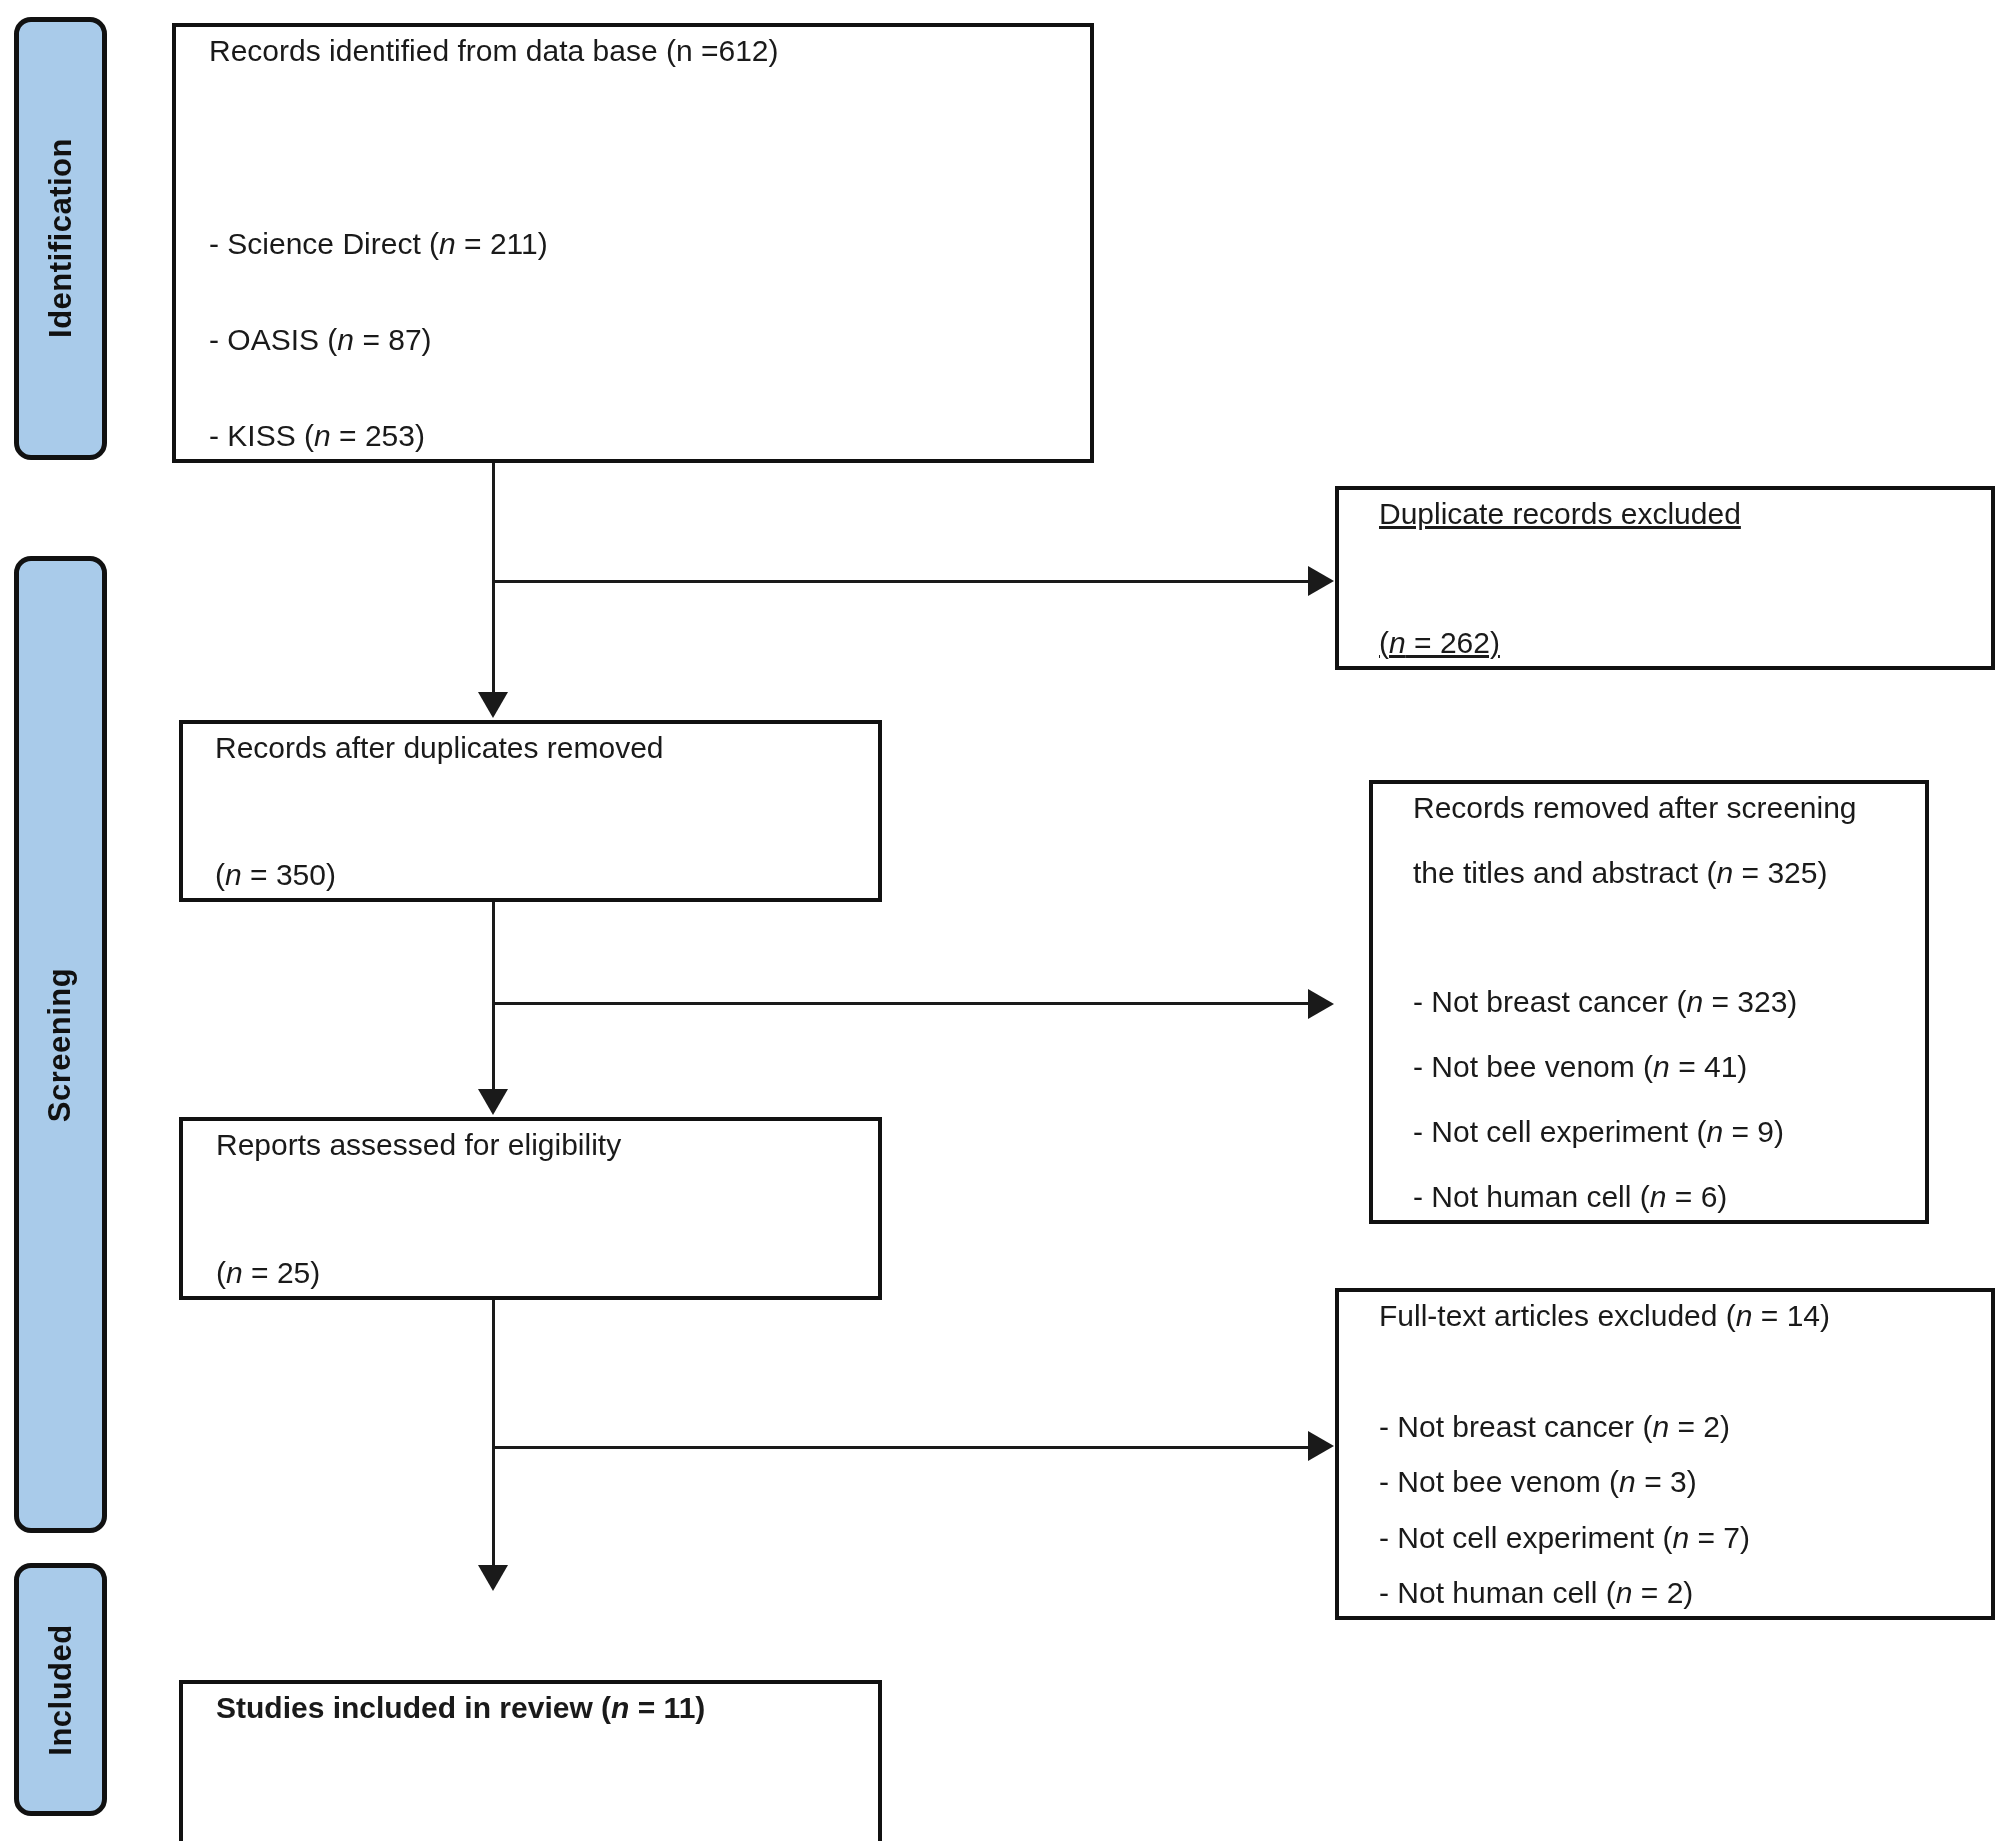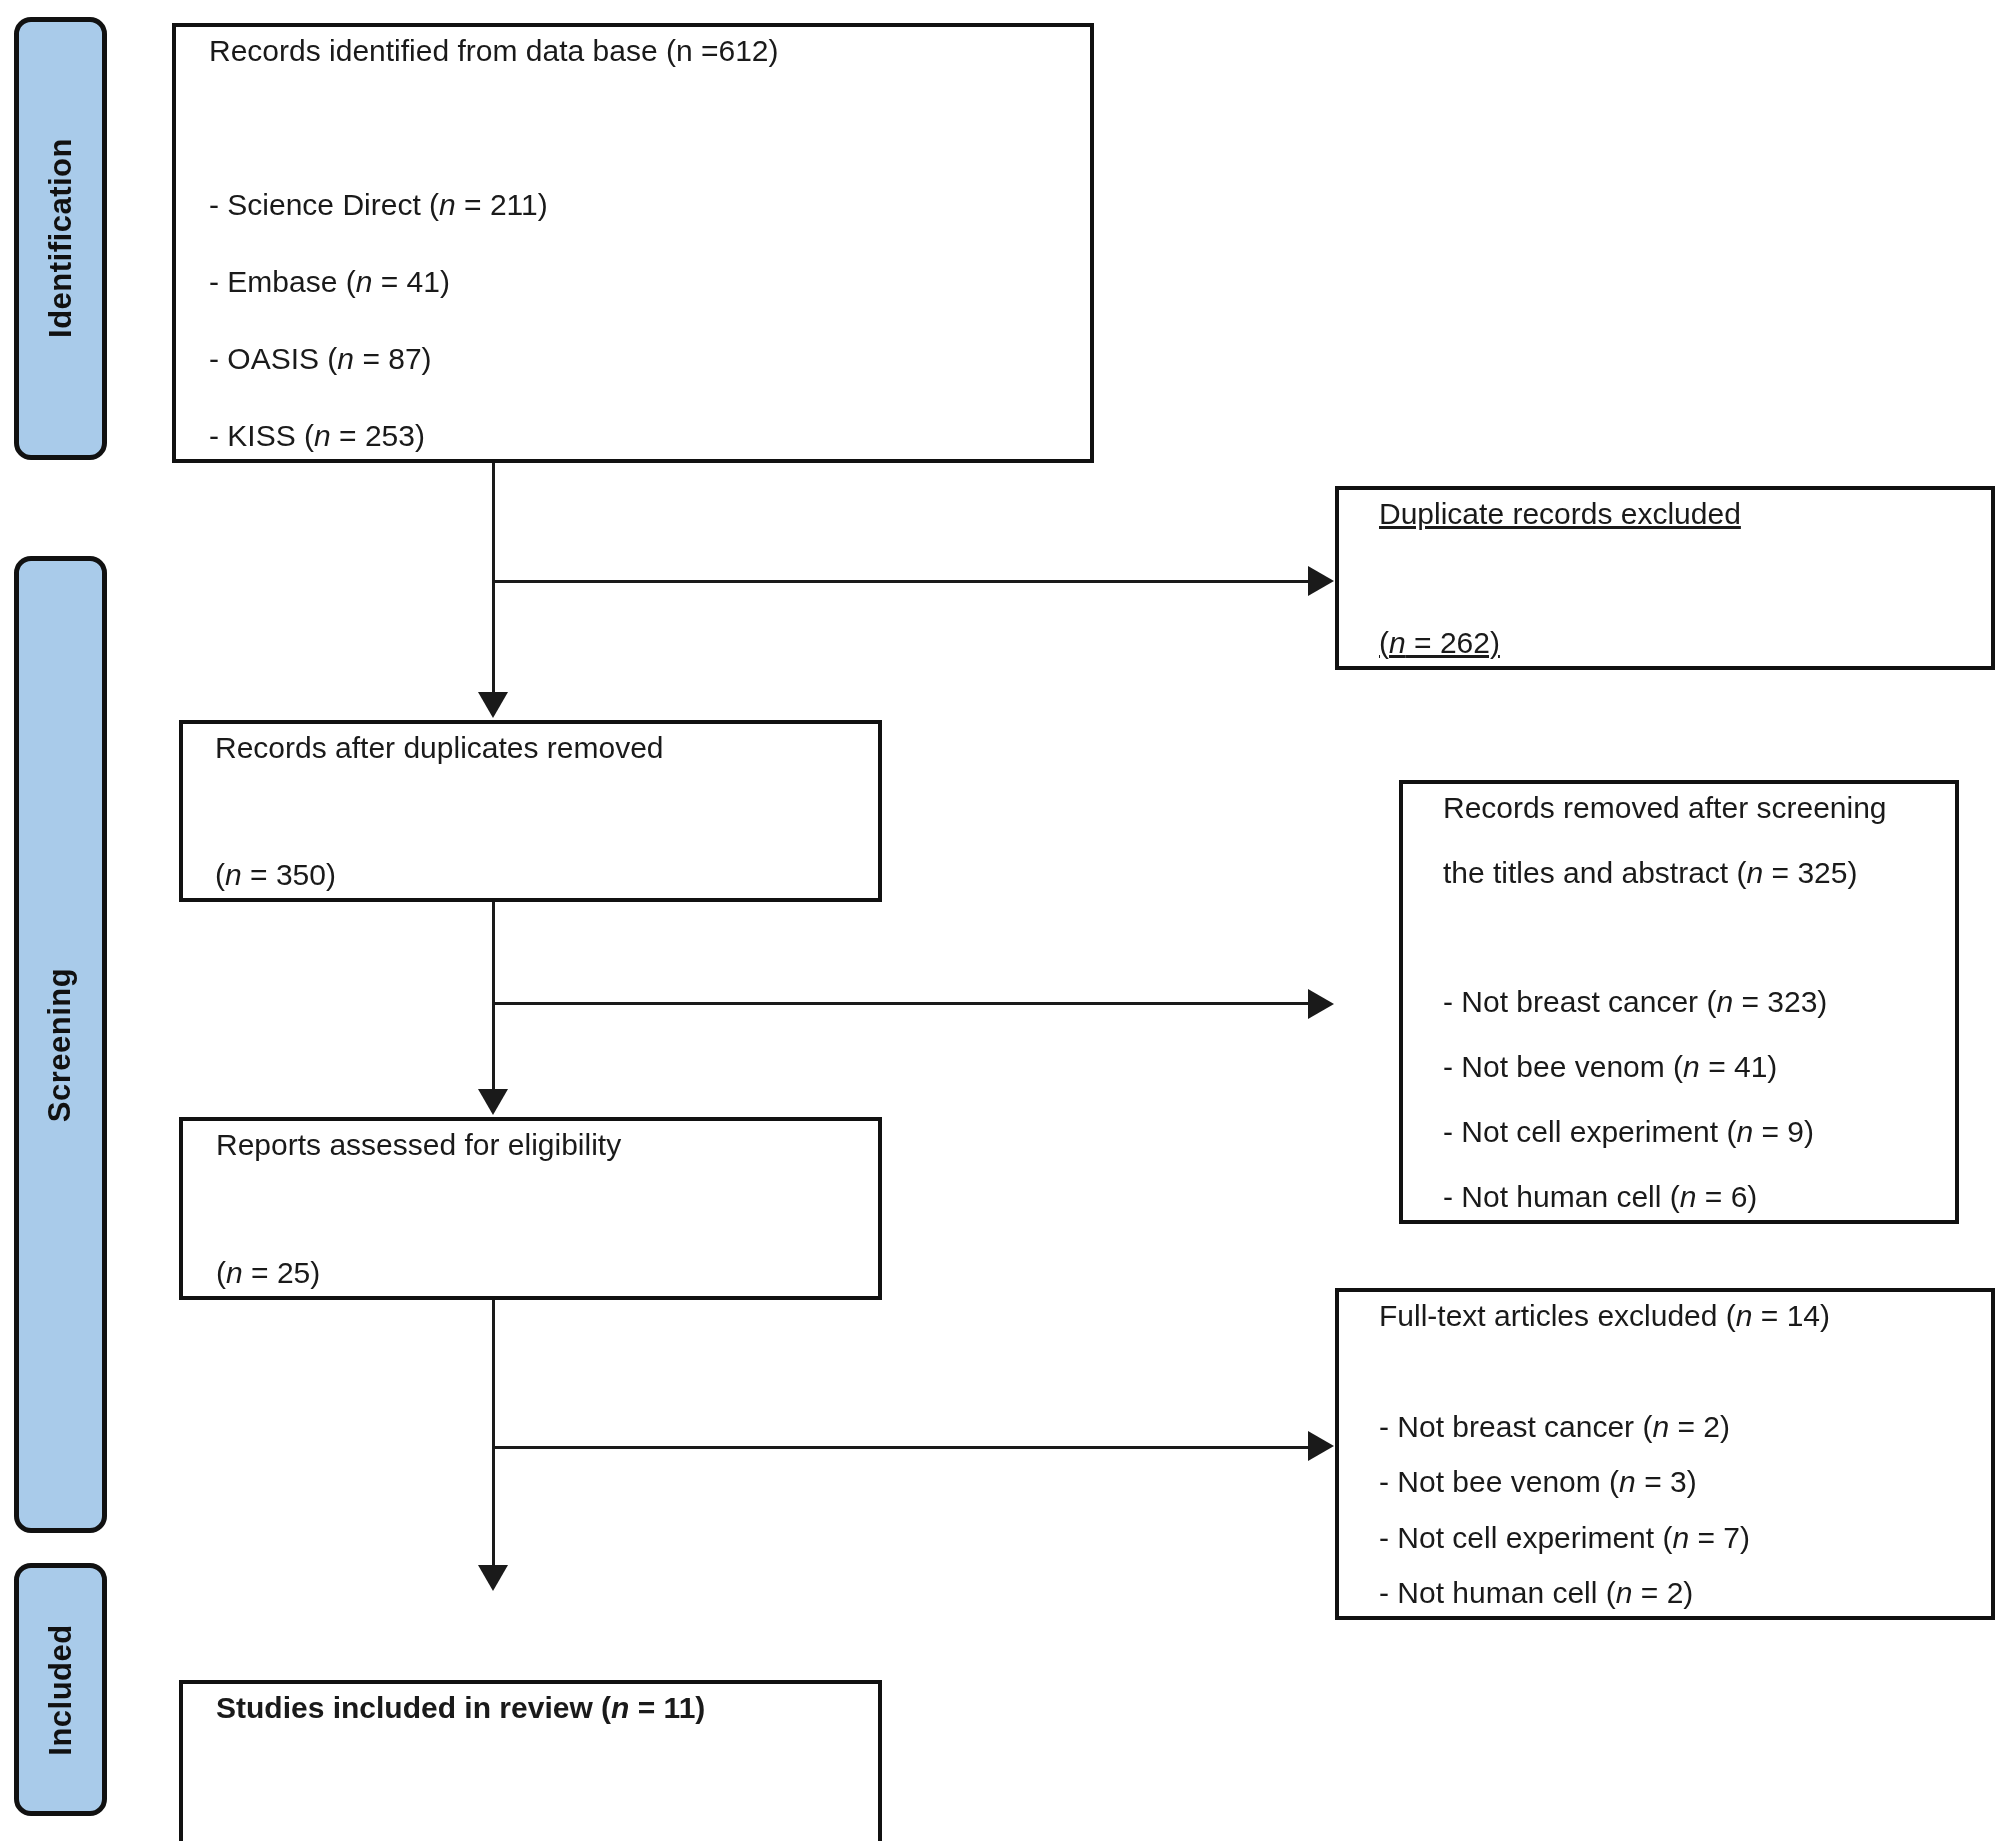--- a/index.html
+++ b/index.html
@@ -74,23 +74,20 @@
 
   <div class="box left-col" style="left:172px;top:23px;width:922px;height:440px;">
     <div class="line">
       <span>Records identified from data base (n =612)</span>
     </div>
     <div class="gap"></div>
     <div class="line">
       <span>- Science Direct (</span><i class="nvar">n</i><span> = 211)</span>
     </div>
     <div class="line">
-      <span>- Embase (</span><i class="nvar">n</i><span> = 41)</span>
-    </div>
-    <div class="line">
       <span>- OASIS (</span><i class="nvar">n</i><span> = 87)</span>
     </div>
     <div class="line">
       <span>- KISS (</span><i class="nvar">n</i><span> = 253)</span>
     </div>
   </div>
 
   <div class="box right-col" style="left:1335px;top:486px;width:660px;height:184px;text-decoration:underline;">
     <div class="line">
       <span>Duplicate records excluded</span>
@@ -102,21 +99,21 @@
 
   <div class="box left-col" style="left:179px;top:720px;width:703px;height:182px;padding-left:32px;">
     <div class="line">
       <span>Records after duplicates removed</span>
     </div>
     <div class="line">
       <span>(</span><i class="nvar">n</i><span> = 350)</span>
     </div>
   </div>
 
-  <div class="box right-col" style="left:1399px;top:780px;width:560px;height:444px;">
+  <div class="box right-col" style="left:1369px;top:780px;width:560px;height:444px;">
     <div class="line">
       <span>Records removed after screening</span>
     </div>
     <div class="line">
       <span>the titles and abstract (</span><i class="nvar">n</i><span> = 325)</span>
     </div>
     <div class="gap"></div>
     <div class="line">
       <span>- Not breast cancer (</span><i class="nvar">n</i><span> = 323)</span>
     </div>

